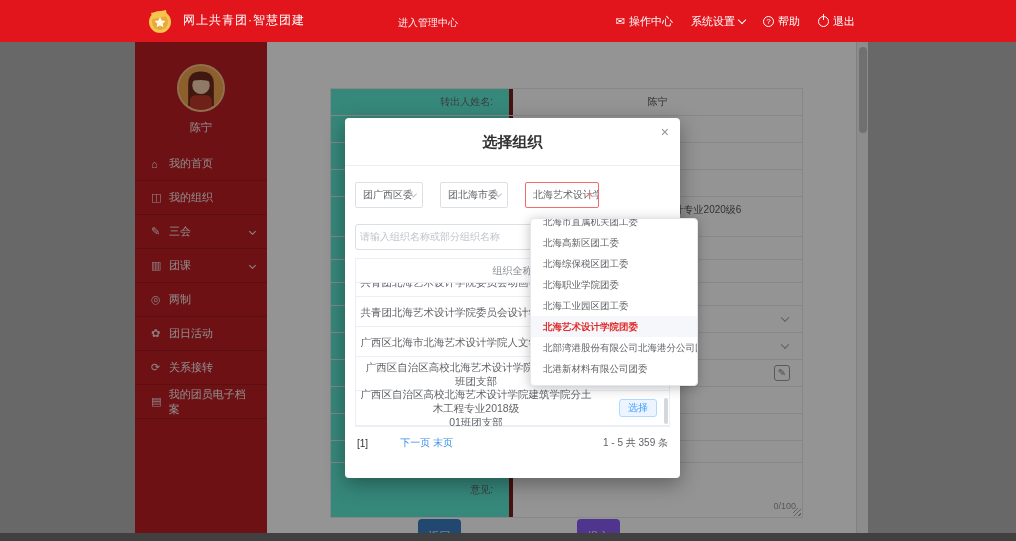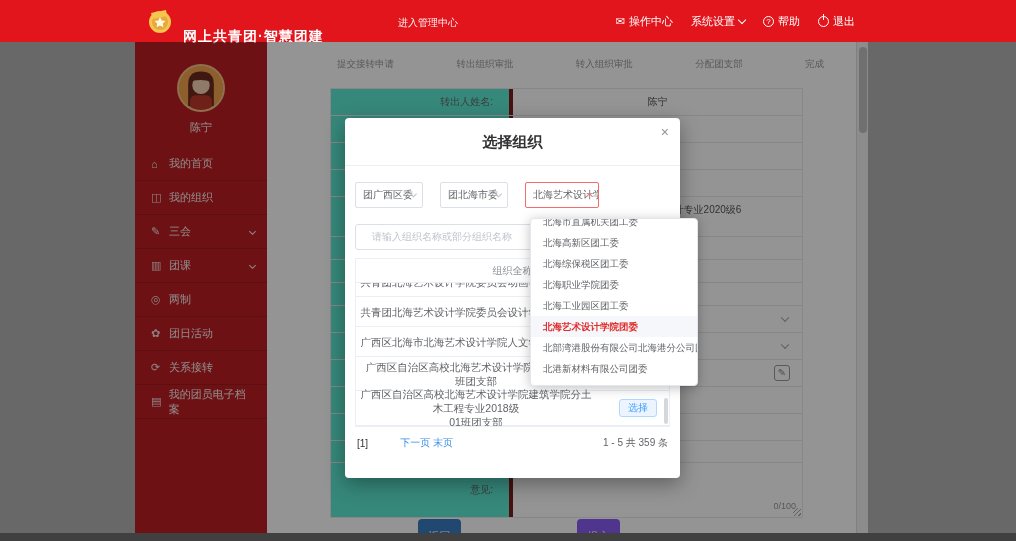--- a/index.html
+++ b/index.html
@@ -3,21 +3,21 @@
 <meta charset="utf-8">
 <style>
   *{margin:0;padding:0;box-sizing:border-box}
   html,body{width:1016px;height:541px;overflow:hidden}
   body{font-family:"Liberation Sans","DejaVu Sans",sans-serif}
   .screen{position:relative;width:1016px;height:541px;background:#b3b3b3;overflow:hidden}
 
   
   .header{position:absolute;top:0;left:0;width:1016px;height:42px;background:#e2151d;z-index:6}
   .logo{position:absolute;left:146px;top:7px;width:28px;height:28px}
-  .h-title{position:absolute;left:183px;top:28px;font-size:14px;font-weight:bold;color:#fff;letter-spacing:1px}
+  .h-title{position:absolute;left:183px;top:12px;font-size:12px;font-weight:normal;color:#fff;letter-spacing:1px}
   .h-sub{position:absolute;left:398px;top:16px;font-size:10px;color:rgba(255,255,255,.95)}
   .h-nav{position:absolute;right:161px;top:0;height:42px;display:flex;align-items:center;gap:18px;font-size:11px;color:#fff}
   .h-nav .nav-item{display:flex;align-items:center;gap:4px;cursor:pointer}
   .glyph-ico{font-size:11px;line-height:11px}
   .q-circle{display:inline-block;width:11px;height:11px;border:1px solid #fff;border-radius:50%;font-size:8px;line-height:9px;text-align:center}
   .chev{display:inline-block;width:6px;height:6px;border-right:1px solid #fff;border-bottom:1px solid #fff;transform:rotate(45deg);margin-top:-3px}
   .power-ico{position:relative;display:inline-block;width:11px;height:11px;border:1.5px solid #fff;border-radius:50%}
   .power-ico i{position:absolute;left:3.6px;top:-3px;width:1.8px;height:6px;background:#fff;display:block}
 
   
@@ -54,21 +54,21 @@
   
   .modal{position:absolute;left:345px;top:118px;width:335px;height:360px;background:#fff;border-radius:4px;box-shadow:0 6px 20px rgba(0,0,0,.35);z-index:10}
   .m-close{position:absolute;top:7px;right:11px;font-size:14px;color:#909399;cursor:pointer;line-height:14px}
   .m-title{text-align:center;padding-top:15px;font-size:15px;font-weight:bold;color:#303133}
   .m-div{margin-top:13px;border-bottom:1px solid #ebeef5}
   .m-selects{position:absolute;left:10px;top:64px;display:flex;gap:17px}
   .m-sel{width:68px;height:26px;border:1px solid #dcdfe6;border-radius:2px;display:flex;align-items:center;padding:0 16px 0 7px;font-size:10px;color:#606266;position:relative;white-space:nowrap;overflow:hidden;cursor:pointer}
   .m-sel.open{border-color:#f56c6c;width:74px}
   .m-sel .s-caret{position:absolute;right:6px;top:50%;width:5px;height:5px;border-right:1px solid #c0c4cc;border-bottom:1px solid #c0c4cc;transform:translateY(-70%) rotate(45deg)}
   .m-sel.open .s-caret{transform:translateY(-20%) rotate(-135deg);border-color:#f56c6c}
-  .m-search{position:absolute;left:10px;top:106px;width:315px;height:26px;border:1px solid #dcdfe6;border-radius:3px;display:flex;align-items:center;padding-left:16px;color:#c0c4cc;font-size:10px}
+  .m-search{position:absolute;left:10px;top:106px;width:315px;height:26px;border:1px solid #dcdfe6;border-radius:3px;display:flex;align-items:center;padding-left:4px;color:#c0c4cc;font-size:10px}
   .m-table{position:absolute;left:10px;top:140px;width:315px;border:1px solid #ebeef5}
   .m-thead{height:24px;line-height:24px;text-align:center;font-size:10px;color:#909399;border-bottom:1px solid #ebeef5;background:#fff}
   .m-list{height:143px;overflow:hidden;position:relative}
   .mrow{position:relative;border-bottom:1px solid #ebeef5;display:flex;align-items:center}
   .mrow-text{width:240px;text-align:center;font-size:10.5px;color:#606266;line-height:14px;white-space:pre-line}
   .m-sel-btn{position:absolute;right:12px;width:38px;height:18px;border:1px solid #b3d8ff;background:#ecf5ff;color:#409eff;font-size:10px;border-radius:3px;display:flex;align-items:center;justify-content:center;cursor:pointer}
   .m-list-thumb{position:absolute;right:1px;bottom:2px;width:4px;height:26px;background:#d4d7dc;border-radius:2px}
   .m-pag{position:absolute;left:12px;right:12px;top:318px;display:flex;align-items:center;font-size:10px;color:#303133}
   .pag-links{color:#3a8ee6;margin-left:32px;cursor:pointer}
   .pag-right{margin-left:auto;color:#606266}
@@ -158,27 +158,20 @@
           <span>关系接转</span>
         </div>
         <div class="mitem">
           <span class="micon">▤</span>
           <span>我的团员电子档案</span>
         </div>
       </div>
   </div>
 
   <div class="main">
-    <div class="steps">
-      <span>提交接转申请</span>
-      <span>转出组织审批</span>
-      <span>转入组织审批</span>
-      <span>分配团支部</span>
-      <span>完成</span>
-    </div>
     <div class="bgform">
         <div class="frow" style="height: 27px;">
           <div class="flabel">转出人姓名:</div>
           <div class="fvalue">陈宁</div>
         </div>
         <div class="frow" style="height: 27px;">
           <div class="flabel"></div>
           <div class="fvalue">03091627</div>
         </div>
         <div class="frow" style="height: 27px;">

